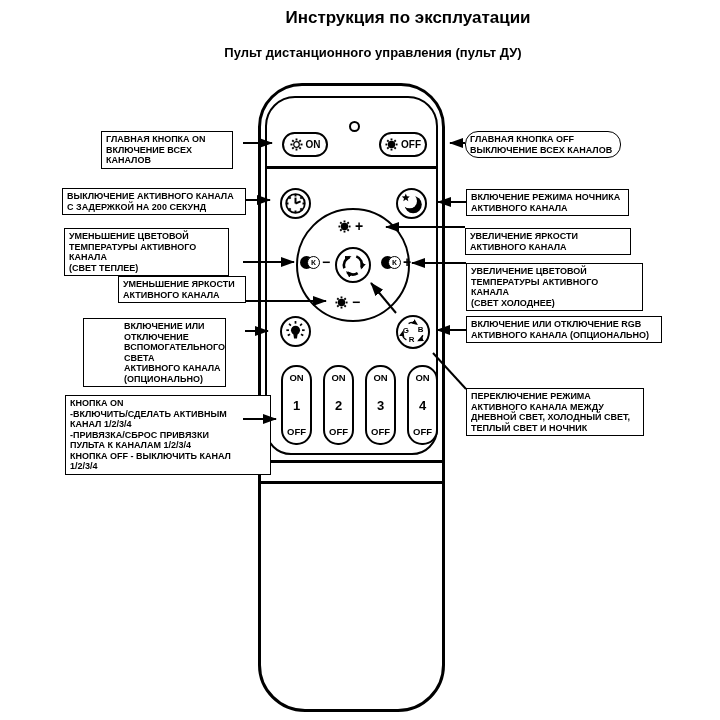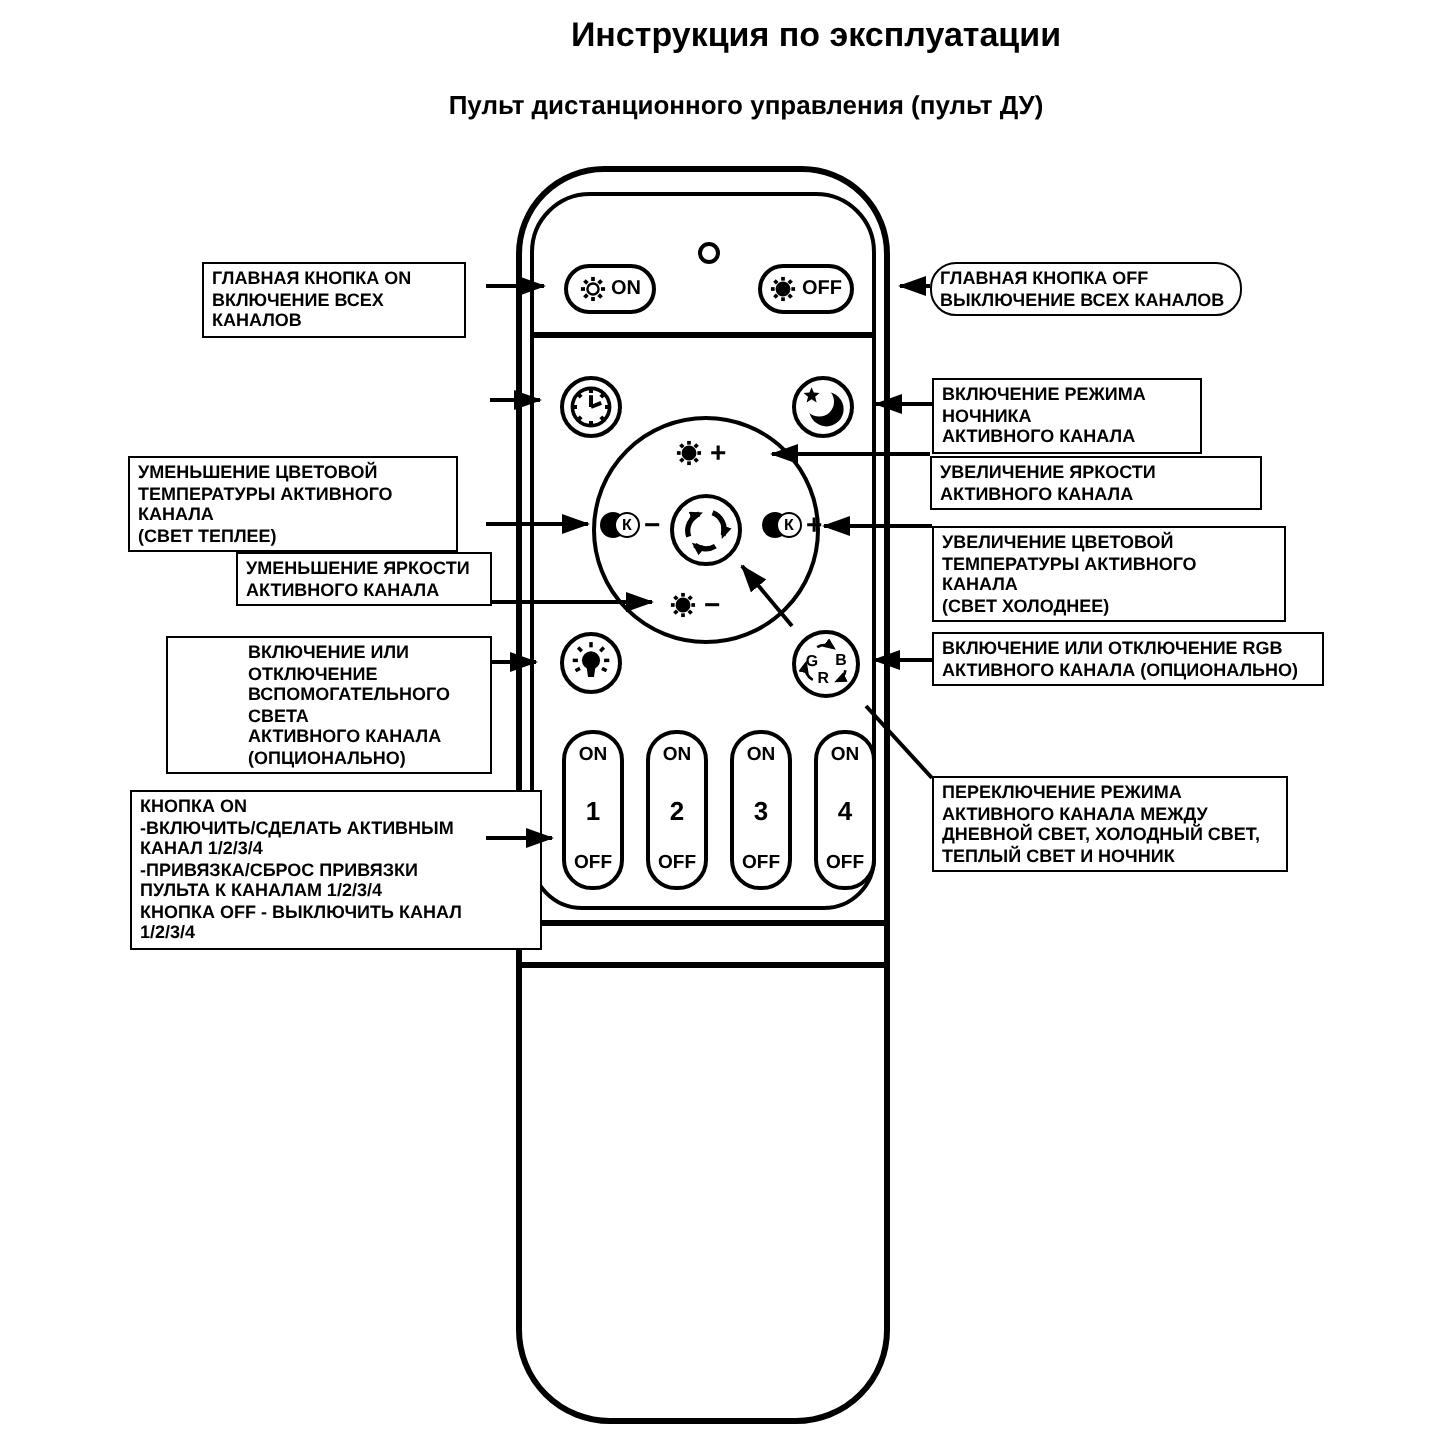--- a/index.html
+++ b/index.html
@@ -254,41 +254,43 @@
   </div>
   <div class="abs chan ch4">
     <span class="onoff">ON</span>
     <span class="num">4</span>
     <span class="onoff">OFF</span>
   </div>
 
   
   <div class="co" style="left:101px;top:131px;width:132px;">ГЛАВНАЯ КНОПКА ON
 ВКЛЮЧЕНИЕ ВСЕХ КАНАЛОВ</div>
+  <div class="co" style="left:62px;top:188px;width:184px;">ВЫКЛЮЧЕНИЕ АКТИВНОГО КАНАЛА
+С ЗАДЕРЖКОЙ НА 200 СЕКУНД</div>
   <div class="co" style="left:64px;top:228px;width:165px;">УМЕНЬШЕНИЕ ЦВЕТОВОЙ
 ТЕМПЕРАТУРЫ АКТИВНОГО КАНАЛА
 (СВЕТ ТЕПЛЕЕ)</div>
   <div class="co" style="left:118px;top:276px;width:128px;">УМЕНЬШЕНИЕ ЯРКОСТИ
 АКТИВНОГО КАНАЛА</div>
-  <div class="co" style="left:83px;top:318px;width:163px;padding-left:40px;">ВКЛЮЧЕНИЕ ИЛИ ОТКЛЮЧЕНИЕ
+  <div class="co" style="left:83px;top:318px;width:143px;padding-left:40px;">ВКЛЮЧЕНИЕ ИЛИ ОТКЛЮЧЕНИЕ
 ВСПОМОГАТЕЛЬНОГО СВЕТА
 АКТИВНОГО КАНАЛА
 (ОПЦИОНАЛЬНО)</div>
   <div class="co" style="left:65px;top:395px;width:206px;">КНОПКА ON
 -ВКЛЮЧИТЬ/СДЕЛАТЬ АКТИВНЫМ
 КАНАЛ 1/2/3/4
 -ПРИВЯЗКА/СБРОС ПРИВЯЗКИ
 ПУЛЬТА К КАНАЛАМ 1/2/3/4
 КНОПКА OFF - ВЫКЛЮЧИТЬ КАНАЛ
 1/2/3/4</div>
 
   
   <div class="co" style="left:465px;top:131px;width:156px;border-radius:13px;">ГЛАВНАЯ КНОПКА OFF
 ВЫКЛЮЧЕНИЕ ВСЕХ КАНАЛОВ</div>
-  <div class="co" style="left:466px;top:189px;width:135px;">ВКЛЮЧЕНИЕ РЕЖИМА НОЧНИКА
+  <div class="co" style="left:466px;top:189px;width:163px;">ВКЛЮЧЕНИЕ РЕЖИМА НОЧНИКА
 АКТИВНОГО КАНАЛА</div>
   <div class="co" style="left:465px;top:228px;width:166px;">УВЕЛИЧЕНИЕ ЯРКОСТИ
 АКТИВНОГО КАНАЛА</div>
   <div class="co" style="left:466px;top:263px;width:177px;">УВЕЛИЧЕНИЕ ЦВЕТОВОЙ
 ТЕМПЕРАТУРЫ АКТИВНОГО КАНАЛА
 (СВЕТ ХОЛОДНЕЕ)</div>
   <div class="co" style="left:466px;top:388px;width:178px;">ПЕРЕКЛЮЧЕНИЕ РЕЖИМА
 АКТИВНОГО КАНАЛА МЕЖДУ
 ДНЕВНОЙ СВЕТ, ХОЛОДНЫЙ СВЕТ,
 ТЕПЛЫЙ СВЕТ И НОЧНИК</div>

